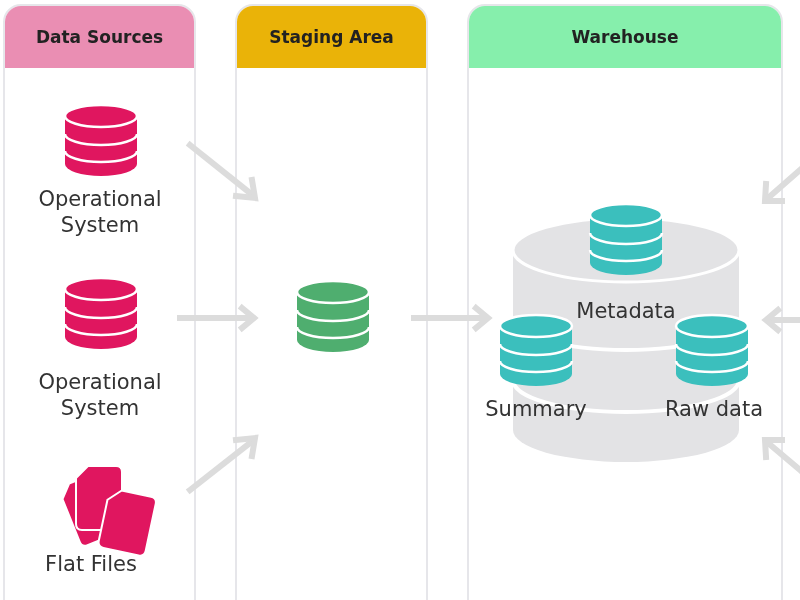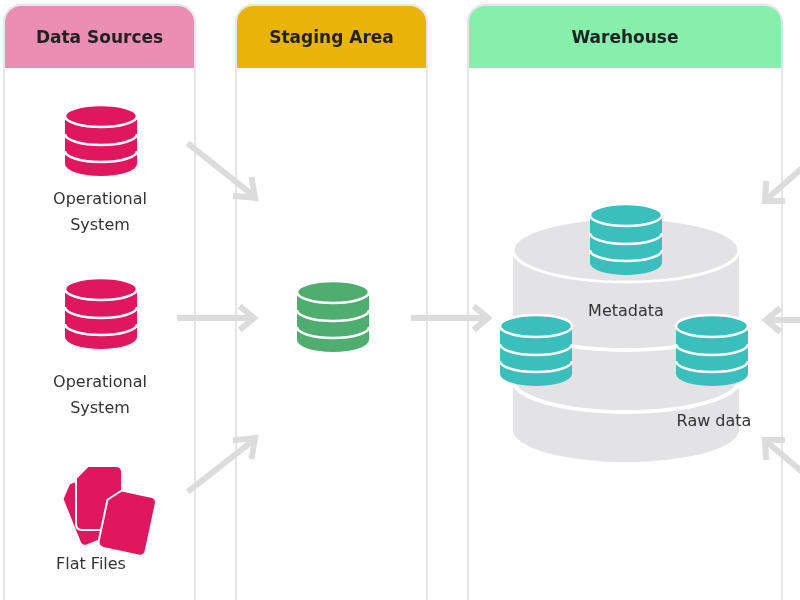--- a/index.html
+++ b/index.html
@@ -8,21 +8,21 @@
   .panel { position:absolute; top:4px; height:620px; border:2px solid #e6e6ea; border-radius:18px;
            background:#fff; box-sizing:border-box; overflow:hidden; }
   .panel-head { height:62px; display:flex; align-items:center; justify-content:center;
                 font-weight:bold; font-size:17px; color:#222; }
   #p-sources { left:3px; width:193px; }
   #p-sources .panel-head { background:#ea8eb3; }
   #p-staging { left:235px; width:193px; }
   #p-staging .panel-head { background:#eab308; }
   #p-warehouse { left:467px; width:316px; }
   #p-warehouse .panel-head { background:#86efac; }
-  .label { position:absolute; text-align:center; font-size:16px; color:#333; line-height:26px; }
+  .label { position:absolute; text-align:center; font-size:21px; color:#333; line-height:26px; }
   svg.overlay { position:absolute; left:0; top:0; }
 </style>
 </head>
 <body>
 
 <div class="panel" id="p-sources">
   <div class="panel-head">Data Sources</div>
 </div>
 <div class="panel" id="p-staging">
   <div class="panel-head">Staging Area</div>
@@ -113,16 +113,17 @@
   <div>System</div>
 </div>
 <div class="label" style="left:21px; top:551px; width:140px;">
   <div>Flat Files</div>
 </div>
 
 <div class="label" style="left:556px; top:298px; width:140px;">
   <div>Metadata</div>
 </div>
 <div class="label" style="left:466px; top:396px; width:140px;">
+  <div>Summary</div>
 </div>
-<div class="label" style="left:644px; top:408px; width:140px;">
+<div class="label" style="left:644px; top:396px; width:140px;">
   <div>Raw data</div>
 </div>
 
 </body></html>

